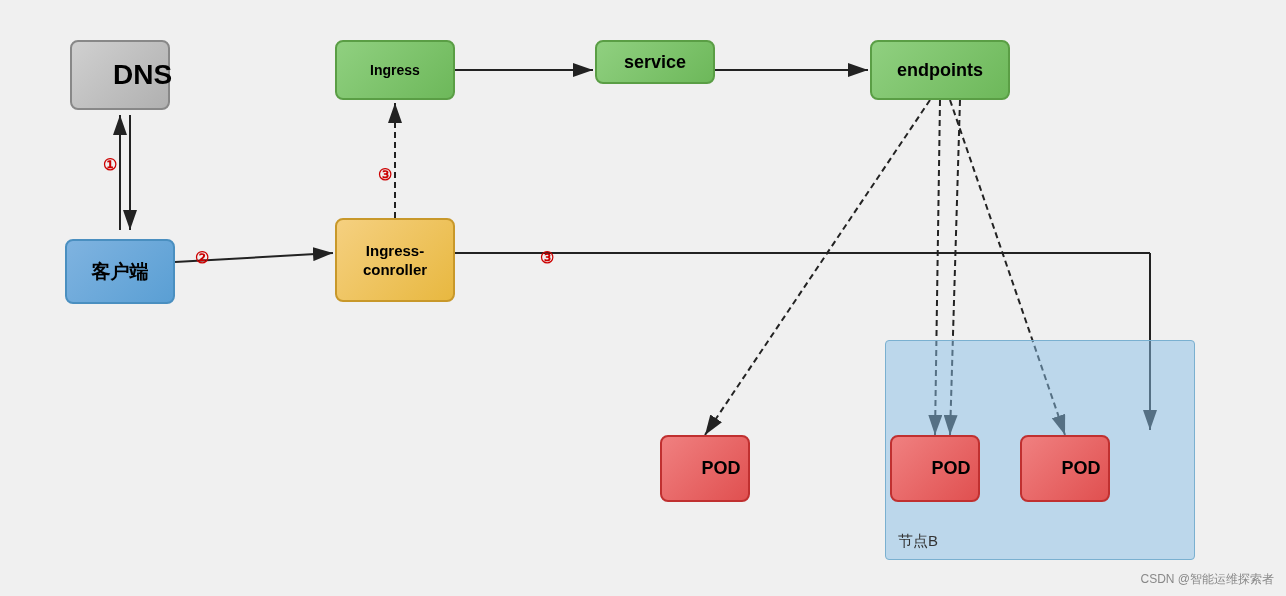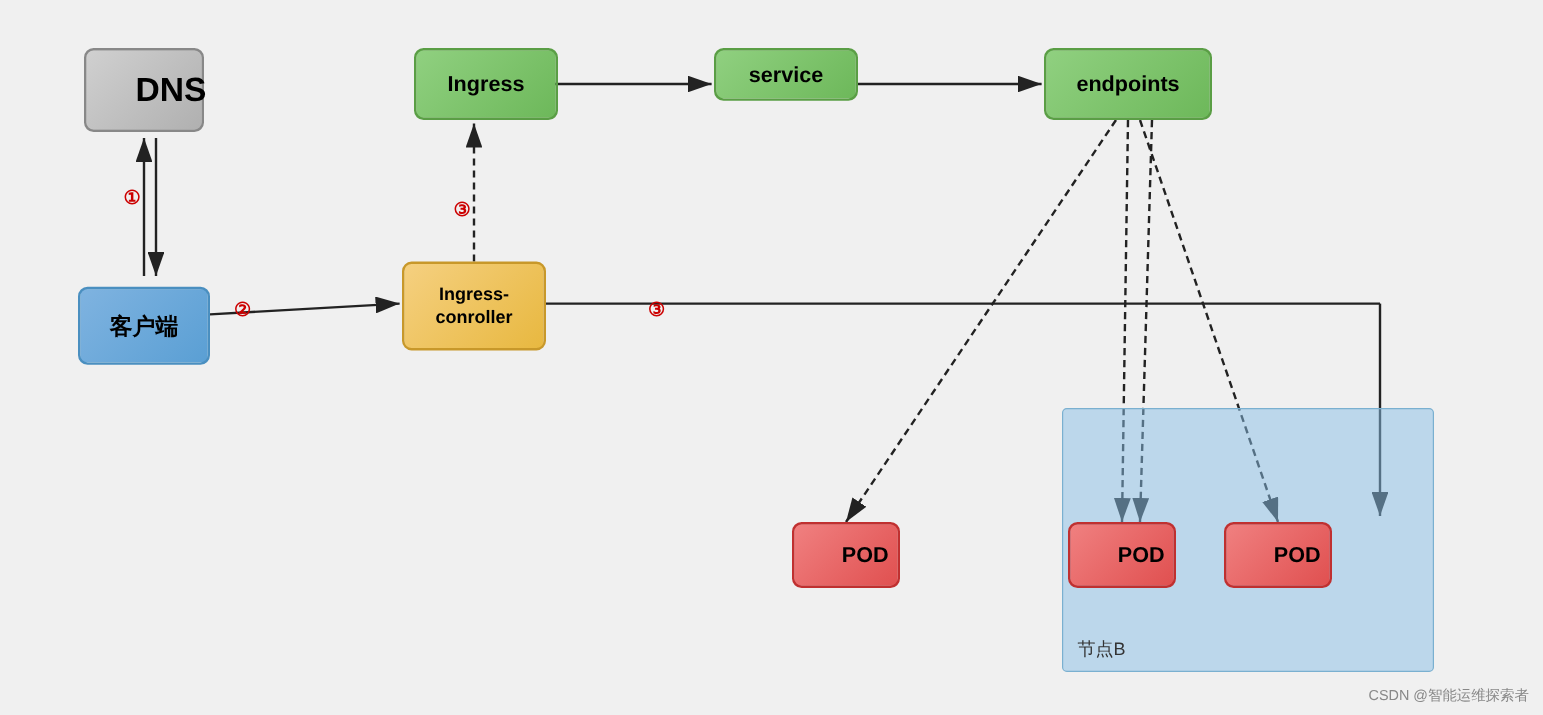--- a/index.html
+++ b/index.html
@@ -47,23 +47,23 @@
       left: 65px;
       top: 239px;
       font-size: 19px;
       color: #000;
     }
     .box-ingress {
       background: linear-gradient(135deg, #90d080, #6db85a);
       border: 2px solid #5a9e45;
       width: 120px;
       height: 60px;
-      left: 345px;
-      top: 40px;
-      font-size: 18px;
+      left: 335px;
+      top: 40px;
+      font-size: 14px;
       color: #000;
     }
     .box-service {
       background: linear-gradient(135deg, #90d080, #6db85a);
       border: 2px solid #5a9e45;
       width: 120px;
       height: 44px;
       left: 595px;
       top: 40px;
       font-size: 18px;
@@ -77,21 +77,21 @@
       left: 870px;
       top: 40px;
       font-size: 18px;
       color: #000;
       justify-content: center;
     }
     .box-ingress-controller {
       background: linear-gradient(135deg, #f5d080, #e8b840);
       border: 2px solid #c8982a;
       width: 120px;
-      height: 74px;
+      height: 84px;
       left: 335px;
       top: 218px;
       font-size: 15px;
       color: #000;
       line-height: 1.3;
     }
     
     .node-area {
       position: absolute;
       background: rgba(135, 190, 230, 0.5);
@@ -115,21 +115,21 @@
       bottom: 8px;
       left: 12px;
       font-size: 15px;
       color: #333;
     }
     
     .box-pod {
       background: linear-gradient(135deg, #f08080, #e05050);
       border: 2px solid #c03030;
       width: 90px;
-      height: 55px;
+      height: 67px;
       border-radius: 8px;
       font-size: 18px;
       font-weight: bold;
       color: #000;
       padding-left: 32px;
     }
     .pod1 { left: 660px; top: 435px; }
     .pod2 { left: 890px; top: 435px; }
     .pod3 { left: 1020px; top: 435px; }
 

